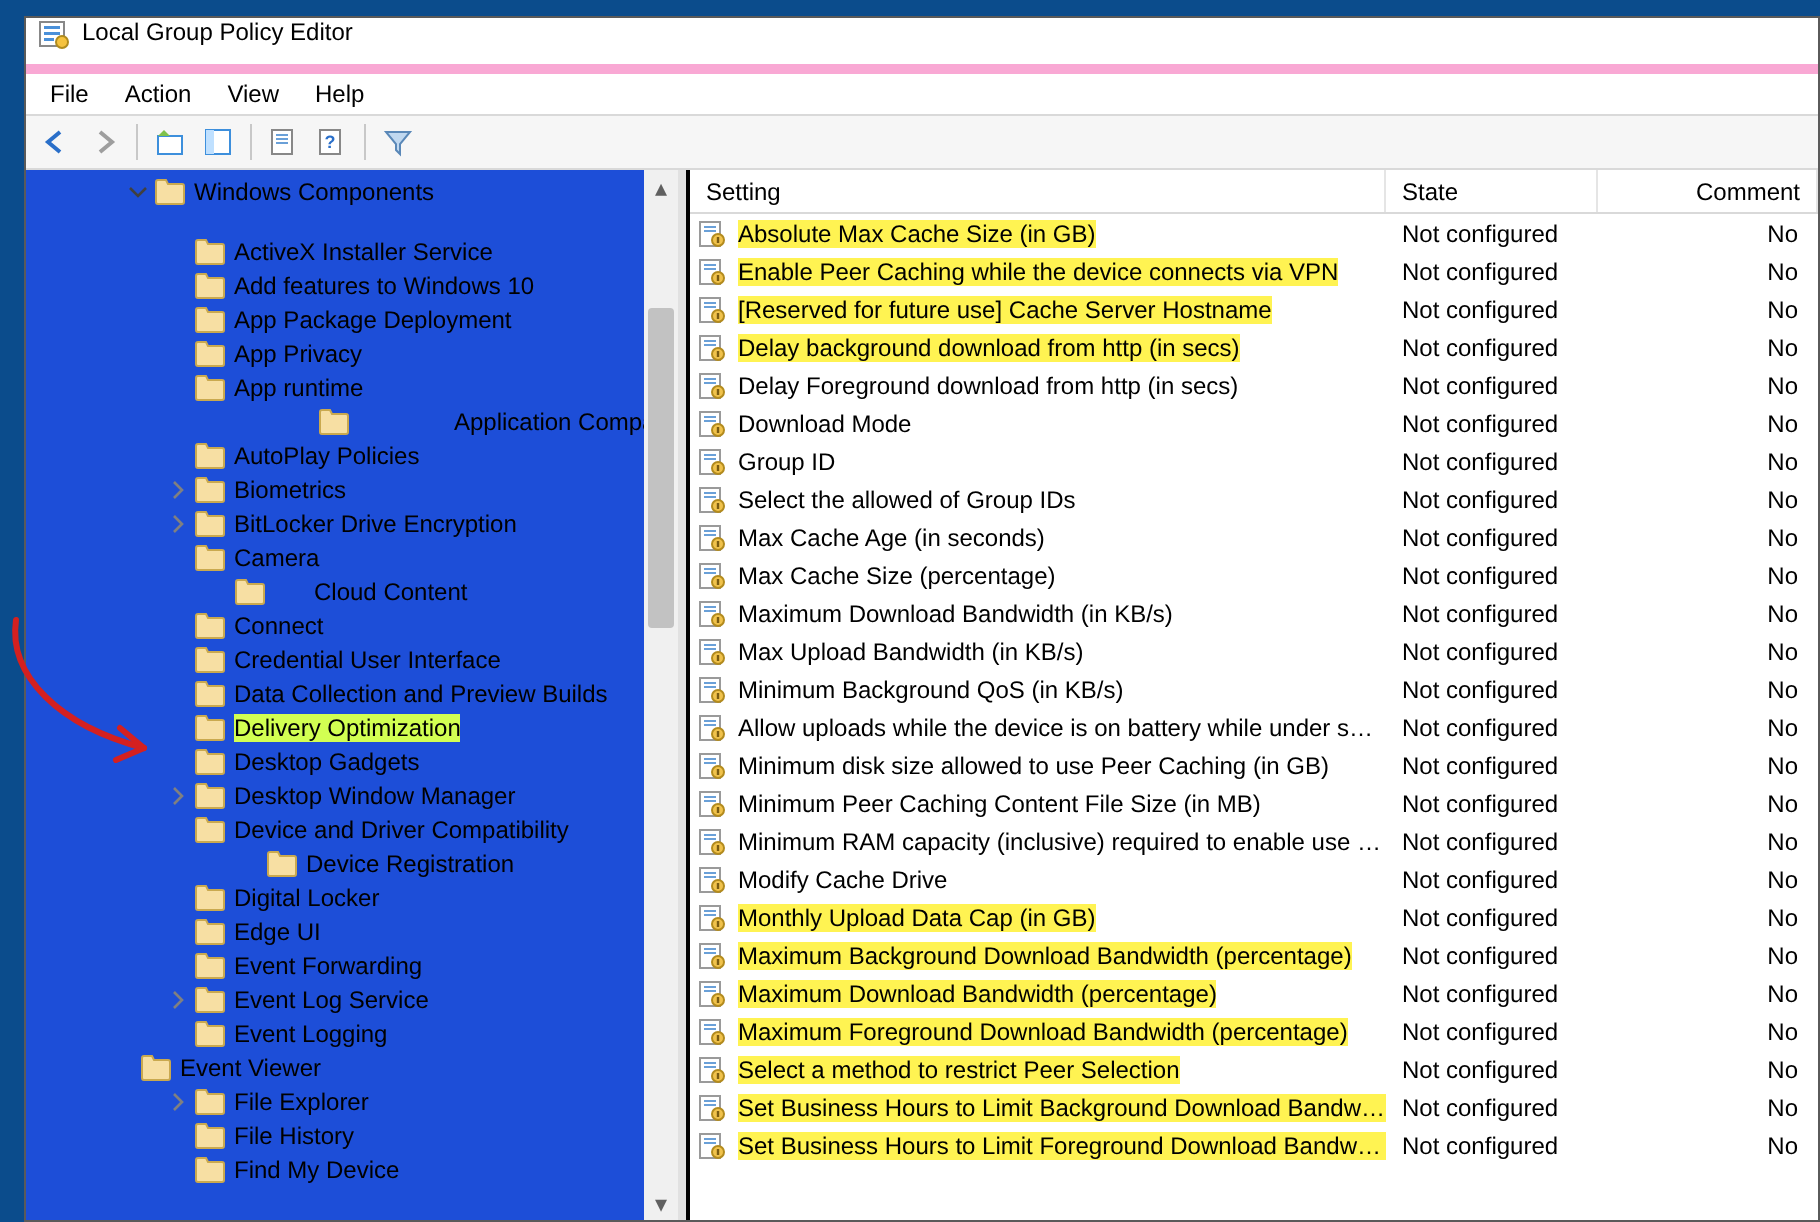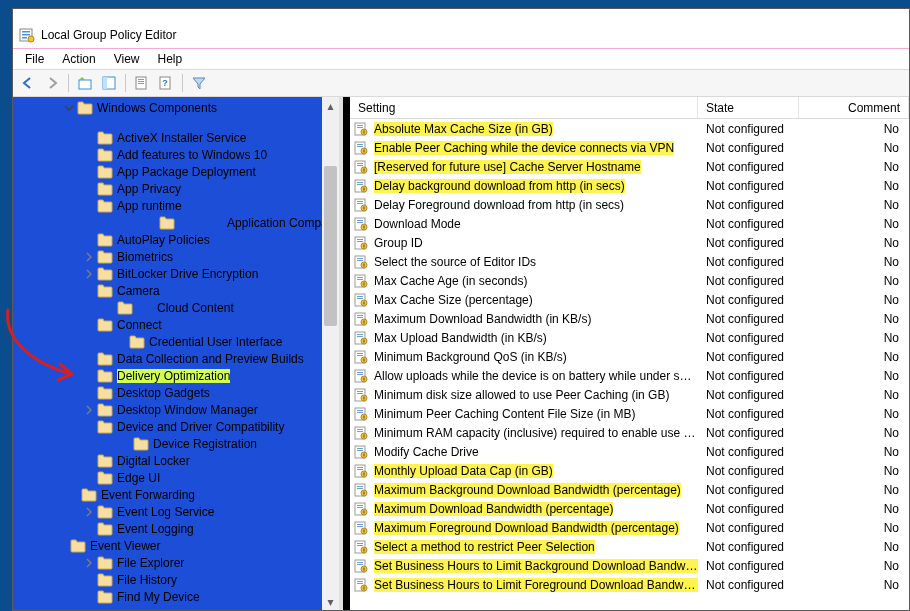--- a/index.html
+++ b/index.html
@@ -20,24 +20,22 @@
     width: 898px;
     height: 603px;
     background: #fff;
     border: 1px solid #5a5a5a;
     display: flex;
     flex-direction: column;
   }
   .titlebar {
     height: 28px;
     display: flex;
-    align-items: center;
     padding: 0 6px;
-    border-bottom: 1px solid #f9a8d4;
-    margin-top: 12px;
+    border-bottom: 5px solid #f9a8d4;
   }
   .titlebar .app-icon {
     width: 16px; height: 16px; margin-right: 6px;
   }
   .titlebar .title { font-size: 12px; }
   .menubar {
     height: 20px;
     display: flex;
     align-items: center;
     padding: 0 4px;
@@ -76,21 +74,21 @@
     background: #1d4ed8;
     overflow: hidden;
     position: relative;
   }
   .list-pane {
     flex: 1;
     background: #fff;
     display: flex;
     flex-direction: column;
     min-width: 0;
-    border-left: 7px solid #000000;
+    border-left: 2px solid #000000;
   }
   .splitter {
     width: 4px;
     background: #e1e1e1;
     cursor: ew-resize;
   }
   
   .tree {
     position: absolute;
     top: 0; left: 0;
@@ -355,21 +353,21 @@
               </svg></span>
             <span class="lbl">Cloud Content</span>
           </div>
           <div class="tree-row" style="padding-left: 70px;">
             <span class="exp"></span>
             <span class="folder"><svg viewBox="0 0 16 14" width="16" height="14">
                 <path d="M1 3 L1 12 Q1 13 2 13 L14 13 Q15 13 15 12 L15 4 Q15 3 14 3 L7 3 L6 1 L2 1 Q1 1 1 2 Z" fill="#f7dfa3" stroke="#caa94f"></path>
               </svg></span>
             <span class="lbl">Connect</span>
           </div>
-          <div class="tree-row" style="padding-left: 102px;">
+          <div class="tree-row" style="padding-left: 70px;">
             <span class="exp"></span>
             <span class="folder"><svg viewBox="0 0 16 14" width="16" height="14">
                 <path d="M1 3 L1 12 Q1 13 2 13 L14 13 Q15 13 15 12 L15 4 Q15 3 14 3 L7 3 L6 1 L2 1 Q1 1 1 2 Z" fill="#f7dfa3" stroke="#caa94f"></path>
               </svg></span>
             <span class="lbl">Credential User Interface</span>
           </div>
           <div class="tree-row" style="padding-left: 70px;">
             <span class="exp"></span>
             <span class="folder"><svg viewBox="0 0 16 14" width="16" height="14">
                 <path d="M1 3 L1 12 Q1 13 2 13 L14 13 Q15 13 15 12 L15 4 Q15 3 14 3 L7 3 L6 1 L2 1 Q1 1 1 2 Z" fill="#f7dfa3" stroke="#caa94f"></path>
@@ -422,21 +420,21 @@
               </svg></span>
             <span class="lbl">Digital Locker</span>
           </div>
           <div class="tree-row" style="padding-left: 70px;">
             <span class="exp"></span>
             <span class="folder"><svg viewBox="0 0 16 14" width="16" height="14">
                 <path d="M1 3 L1 12 Q1 13 2 13 L14 13 Q15 13 15 12 L15 4 Q15 3 14 3 L7 3 L6 1 L2 1 Q1 1 1 2 Z" fill="#f7dfa3" stroke="#caa94f"></path>
               </svg></span>
             <span class="lbl">Edge UI</span>
           </div>
-          <div class="tree-row" style="padding-left: 54px;">
+          <div class="tree-row" style="padding-left: 70px;">
             <span class="exp"></span>
             <span class="folder"><svg viewBox="0 0 16 14" width="16" height="14">
                 <path d="M1 3 L1 12 Q1 13 2 13 L14 13 Q15 13 15 12 L15 4 Q15 3 14 3 L7 3 L6 1 L2 1 Q1 1 1 2 Z" fill="#f7dfa3" stroke="#caa94f"></path>
               </svg></span>
             <span class="lbl">Event Forwarding</span>
           </div>
           <div class="tree-row" style="padding-left: 70px;">
             <span class="exp">
               <svg width="10" height="10" viewBox="0 0 10 10">
                 <path d="M3 1 L7 5 L3 9" fill="none" stroke="#808080" stroke-width="1.3"></path>
@@ -605,21 +603,21 @@
           </div>
           <div class="list-row">
             <div class="cell-setting">
               <span class="setting-icon"><svg viewBox="0 0 14 14" width="14" height="14">
                   <rect x="1" y="1" width="10" height="12" fill="#fff" stroke="#9a9a9a"></rect>
                   <rect x="3" y="3" width="6" height="1" fill="#6aa0d8"></rect>
                   <rect x="3" y="5" width="6" height="1" fill="#6aa0d8"></rect>
                   <circle cx="10" cy="10" r="3" fill="#f0c24c" stroke="#b38b1d"></circle>
                   <rect x="9.4" y="8.5" width="1.2" height="3" fill="#7a5b10"></rect>
                 </svg></span>
-              <span class="setting-text">Select the source of Editor IDs</span>
+              <span class="setting-text">Select the allowed of Group IDs</span>
             </div>
             <div class="cell-state">Not configured</div>
             <div class="cell-comment">No</div>
           </div>
           <div class="list-row">
             <div class="cell-setting">
               <span class="setting-icon"><svg viewBox="0 0 14 14" width="14" height="14">
                   <rect x="1" y="1" width="10" height="12" fill="#fff" stroke="#9a9a9a"></rect>
                   <rect x="3" y="3" width="6" height="1" fill="#6aa0d8"></rect>
                   <rect x="3" y="5" width="6" height="1" fill="#6aa0d8"></rect>

